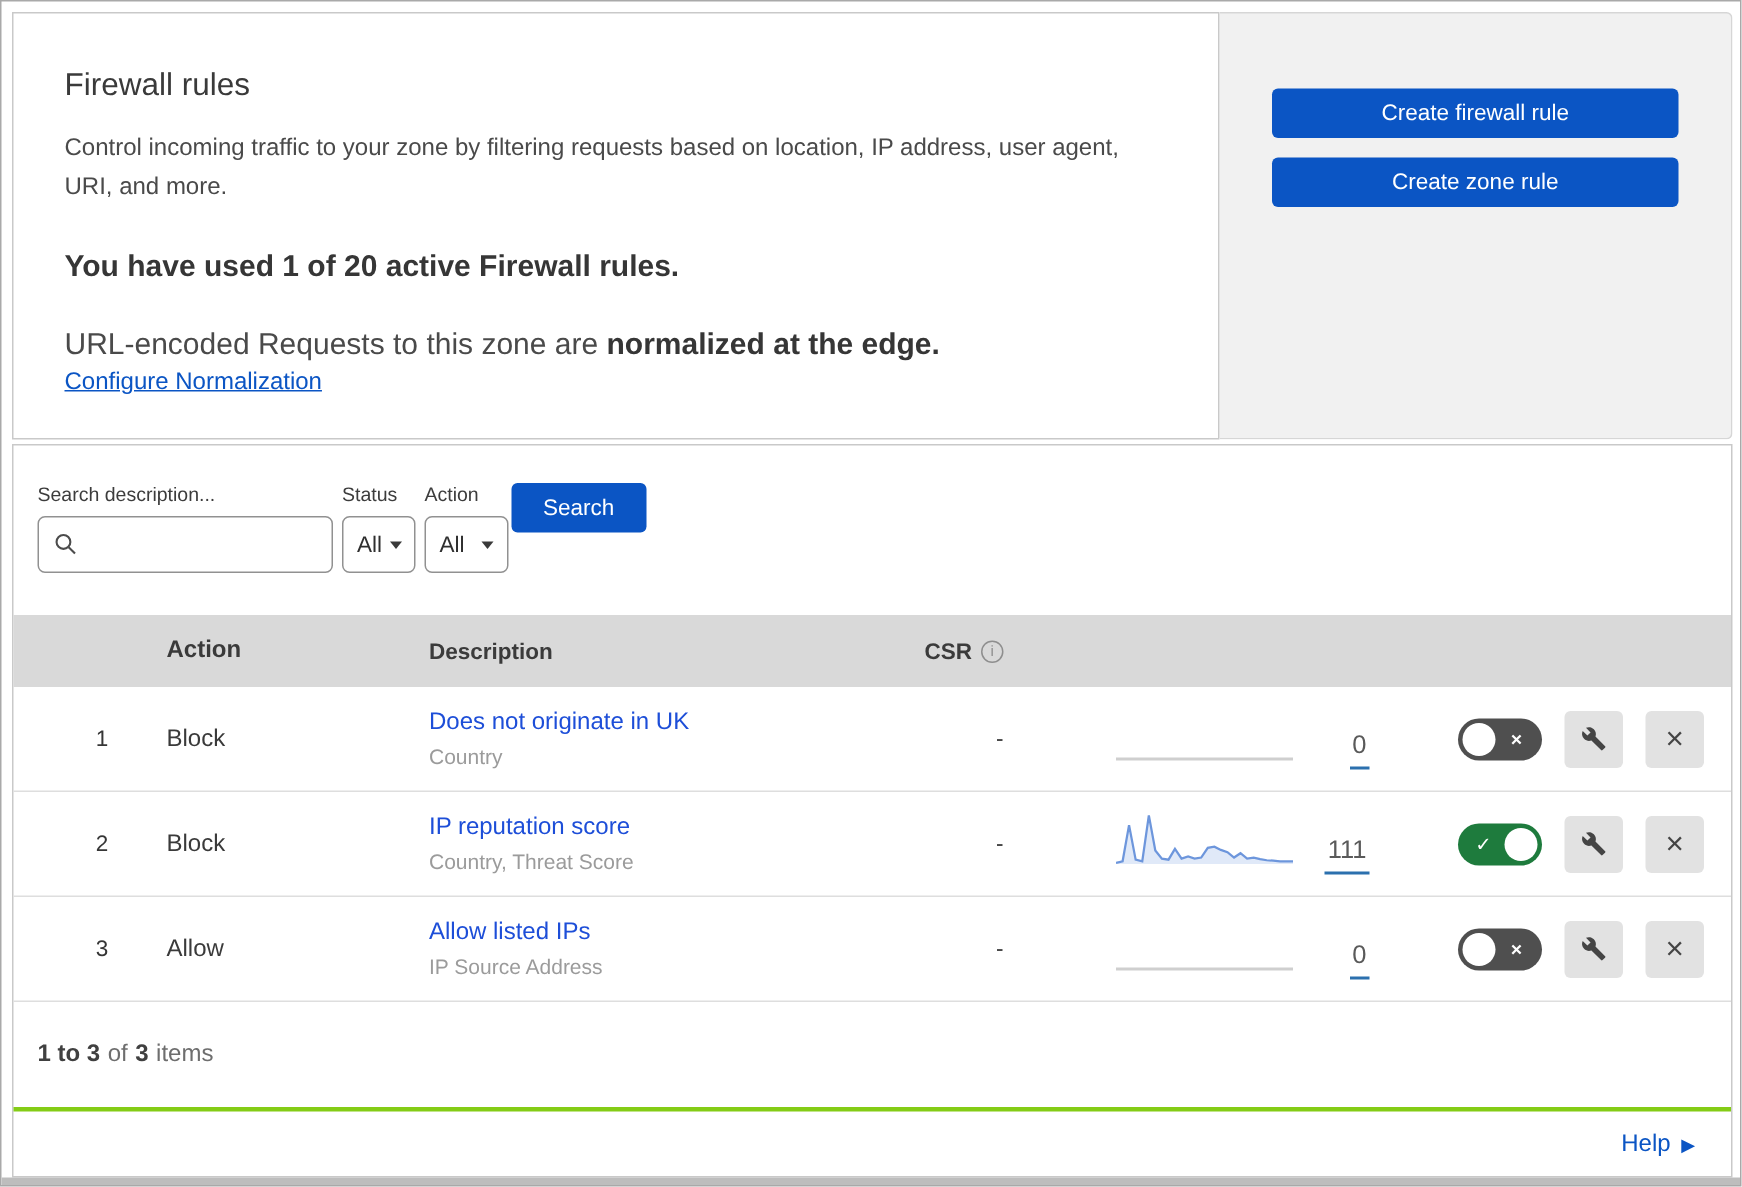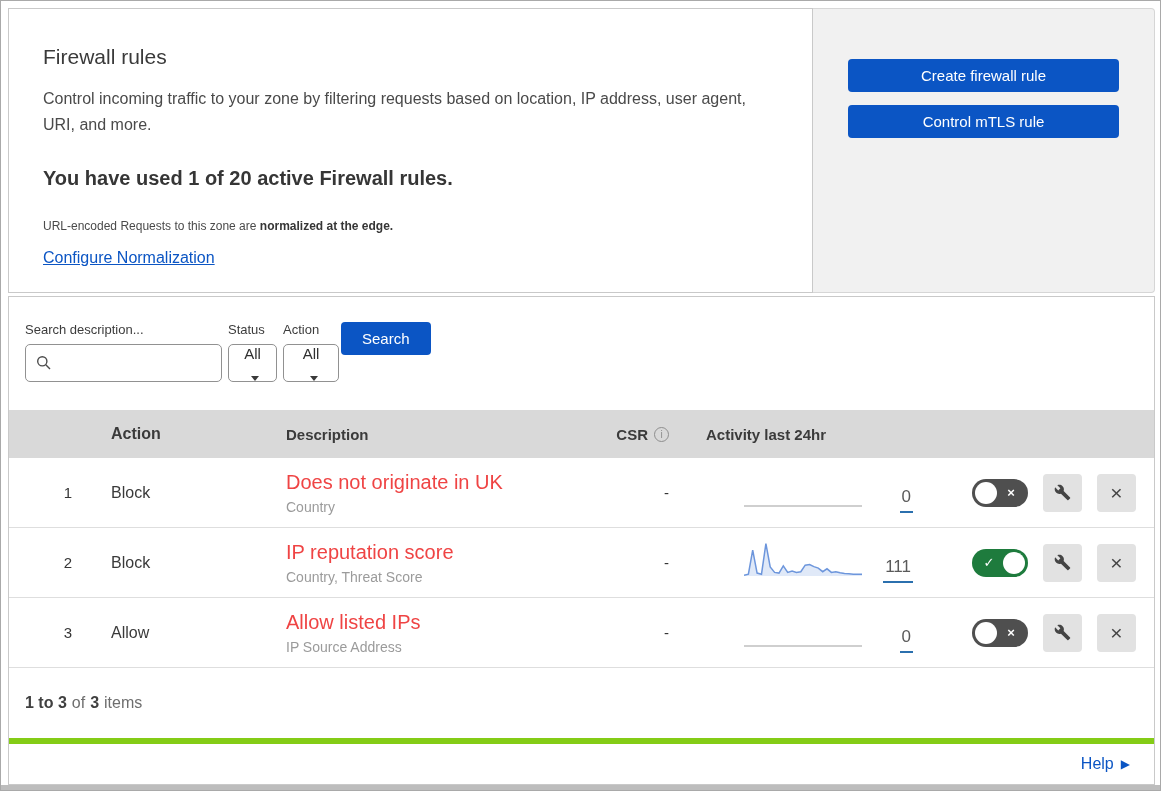--- a/index.html
+++ b/index.html
@@ -5,89 +5,89 @@
   * { margin:0; padding:0; box-sizing:border-box; }
   body { background:#fff; font-family:"Liberation Sans","DejaVu Sans",sans-serif; color:#363636; }
   .page { position:relative; width:1161px; height:791px; background:#fff; border:1px solid #a9a9a9; overflow:hidden; }
 
   
   .top-section { position:absolute; left:7px; top:7px; width:1147px; height:285px; display:flex; }
   .intro-card { flex:0 0 805px; background:#fff; border:1px solid #c9c9c9; border-radius:0; padding:28px 34px; z-index:1; }
   .intro-card h1 { font-size:21px; font-weight:400; color:#3a3a3a; margin:8px 0 17px; }
   .intro-desc { font-size:16px; line-height:1.65; color:#4a4a4a; max-width:715px; margin-bottom:28px; }
   .intro-usage { font-size:20px; font-weight:700; color:#363636; margin-bottom:29px; }
-  .intro-norm { font-size:12px; color:#4a4a4a; margin-bottom:16px; }
+  .intro-norm { font-size:20px; color:#4a4a4a; margin-bottom:4px; }
   .intro-norm strong { color:#363636; }
   .intro-link { font-size:16px; color:#0b55c4; text-decoration:underline; cursor:pointer; }
   .actions-panel { flex:1; background:#f1f1f1; border:1px solid #d6d6d6; border-left:none; border-radius:0 4px 4px 0; display:flex; flex-direction:column; align-items:center; padding-top:50px; gap:13px; }
   .btn-primary { width:271px; height:33px; background:#0b55c4; color:#fff; border:none; border-radius:4px; font-size:15px; font-family:inherit; cursor:pointer; }
 
   
   .main-section { position:absolute; left:7px; top:295px; width:1147px; background:#fff; border:1px solid #c9c9c9; }
   .filter-bar { height:113px; padding:25px 16px 0; display:flex; gap:6px; }
   .field label { display:block; font-size:13px; color:#3c3c3c; margin-bottom:7px; }
   .search-box { position:relative; width:197px; height:38px; }
   .search-box input { width:100%; height:100%; border:1px solid #919191; border-radius:5px; padding:0 10px 0 36px; font-size:15px; font-family:inherit; color:#363636; }
   .icon-search { position:absolute; left:11px; top:11px; line-height:0; }
-  .select { height:38px; border:1px solid #919191; border-radius:5px; background:#fff; display:flex; align-items:center; justify-content:space-between; padding:0 9px; font-size:15px; color:#2f2f2f; cursor:pointer;flex-direction:column; }
+  .select { height:38px; border:1px solid #919191; border-radius:5px; background:#fff; display:flex; align-items:center; justify-content:space-between; padding:0 9px; font-size:15px; color:#2f2f2f; cursor:pointer; }
   .select.w-status { width:49px; } .select.w-action { width:56px; }
   .caret { width:0; height:0; border-left:4px solid transparent; border-right:4px solid transparent; border-top:5px solid #3a3a3a; margin-left:5px; }
   .btn-search { width:auto; padding:0 21px; height:33px; margin-bottom:3px; margin-left:-4px; }
   .btn-ordering { margin-left:auto; margin-bottom:2px; height:36px; background:#e3e3e3; border:none; border-radius:5px; padding:0 17px; display:flex; align-items:center; gap:9px; font-size:15px; color:#333; font-family:inherit; cursor:pointer; }
 
   
   .thead, .trow { display:flex; align-items:center; padding:0 18px 0 16px; }
   .thead { height:48px; background:#d9d9d9; font-size:15px; font-weight:700; color:#3b3b3b; }
   .trow { height:70px; border-bottom:1px solid #dedede; }
   .col.num { width:86px; text-align:center; font-size:15px; color:#363636; }
   .col.action { width:175px; font-size:16px; color:#3a3a3a; }
   .col.desc { width:310px; }
   .col.csr { width:85px; display:flex; align-items:center; justify-content:flex-end; gap:6px; padding-right:12px; font-size:15px; }
   .col.activity { width:240px; display:flex; align-items:center; align-self:stretch; }
   .col.activity .head-label { padding-left:25px; }
   .col.controls { margin-left:auto; display:flex; align-items:center; gap:15px; }
-  .dtitle { font-size:20px; color:#ef4444; margin-bottom:5px; }
+  .dtitle { font-size:16px; color:#1d4ed8; margin-bottom:5px; }
   .dsub { font-size:14px; color:#9b9b9b; }
   .info-badge { width:15px; height:15px; border:1px solid #8e8e8e; border-radius:50%; color:#8e8e8e; font-size:10px; display:inline-flex; align-items:center; justify-content:center; font-weight:400; cursor:pointer; }
   .spark { position:relative; width:118px; height:70px; margin-left:63px; }
   .spark-flat { position:absolute; left:0; right:0; top:47px; border-top:2px solid #cfcfcf; }
   .sparksvg { position:absolute; left:0; top:6px; }
   .count { margin-left:auto; margin-right:8px; position:relative; top:7px; font-size:17px; color:#5a5a5a; text-decoration:none; border-bottom:2px solid #2b70ae; padding:0 2px 4px; }
   .toggle { width:56px; height:28px; border-radius:14px; display:flex; align-items:center; padding:0 3px; cursor:pointer; }
   .toggle.off { background:#4f4f4f; } .toggle.on { background:#1e7b3d; }
   .knob { width:22px; height:22px; border-radius:50%; background:#fff; flex:0 0 auto; }
   .tsym { color:#fff; font-size:13px; font-weight:700; flex:1; text-align:center; }
   .icon-btn { width:39px; height:38px; background:#e2e2e2; border:none; border-radius:4px; display:flex; align-items:center; justify-content:center; cursor:pointer; color:#454545; }
   .x-glyph { font-size:21px; color:#454545; line-height:1; }
 
   
   .pagination { height:70px; display:flex; align-items:center; padding-left:16px; font-size:16px; color:#6e6e6e; }
   .pagination > * { margin-right:5px; }
   .pagination strong { color:#404040; }
-  .help-bar { height:46px; border-top:6px solid #84cc16; display:flex; align-items:center; justify-content:flex-end; padding-right:24px; }
+  .help-bar { height:46px; border-top:3px solid #84cc16; display:flex; align-items:center; justify-content:flex-end; padding-right:24px; }
   .help-link { display:flex; align-items:center; gap:7px; color:#0b55c4; font-size:16px; text-decoration:none; cursor:pointer; }
   .help-arrow { font-size:12px; line-height:1; }
   .bottom-strip { position:absolute; left:0; bottom:0; width:100%; height:5px; background:#bdbdbd; }
 </style>
 </head>
 <body>
 
 <div class="page">
 
   <div class="top-section">
     <section class="intro-card">
       <h1>Firewall rules</h1>
       <p class="intro-desc">Control incoming traffic to your zone by filtering requests based on location, IP address, user agent, URI, and more.</p>
       <p class="intro-usage">You have used 1 of 20 active Firewall rules.</p>
       <p class="intro-norm"><span>URL-encoded Requests to this zone are </span><strong>normalized at the edge.</strong></p>
       <a class="intro-link">Configure Normalization</a>
     </section>
     <aside class="actions-panel">
       <button class="btn-primary">Create firewall rule</button>
-      <button class="btn-primary">Control mTLS rule</button>
+      <button class="btn-primary">Create zone rule</button>
     </aside>
   </div>
 
   <div class="main-section">
 
     <div class="filter-bar">
       <div class="field">
         <label>Search description...</label>
         <div class="search-box">
           <span class="icon-search">
@@ -118,23 +118,20 @@
 
     <div class="table">
       <div class="thead">
         <div class="col num"></div>
         <div class="col action">Action</div>
         <div class="col desc">Description</div>
         <div class="col csr">
           <span>CSR</span>
           <span class="info-badge">i</span>
         </div>
-        <div class="col activity">
-          <span class="head-label">Activity last 24hr</span>
-        </div>
         <div class="col controls"></div>
       </div>
 
       <div class="trow">
         <div class="col num">1</div>
         <div class="col action">Block</div>
         <div class="col desc">
           <div class="dtitle">Does not originate in UK</div>
           <div class="dsub">Country</div>
         </div>

